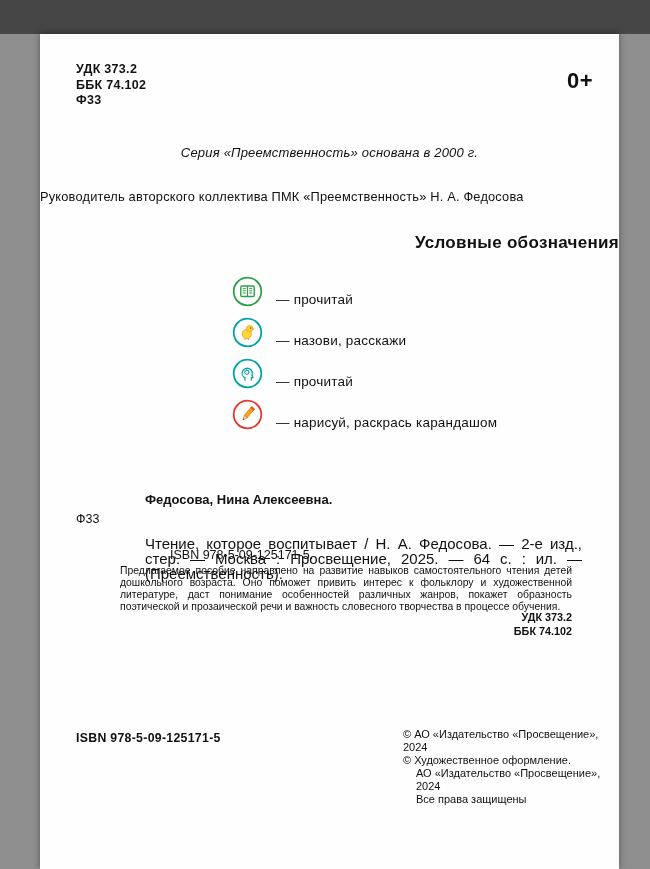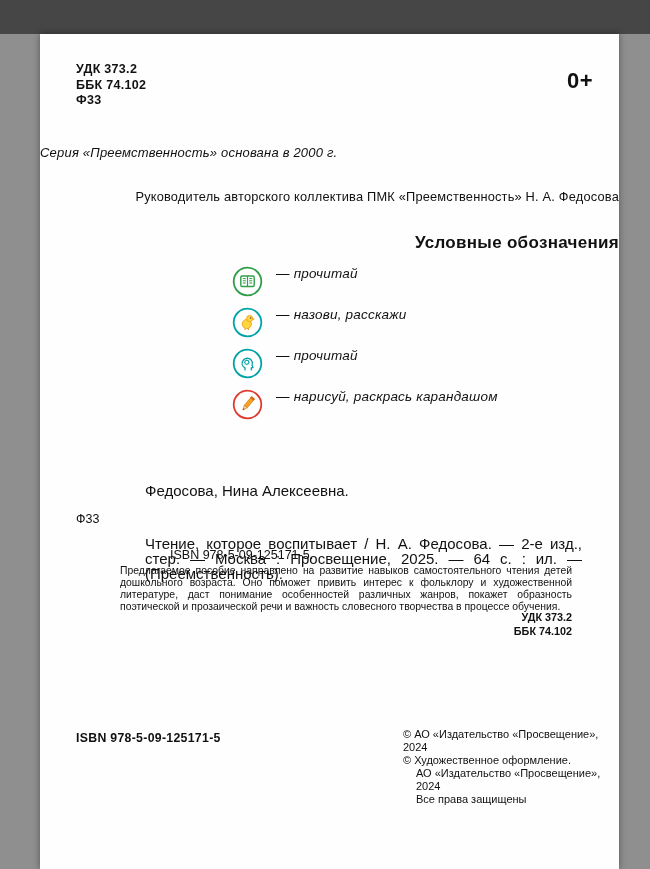--- a/index.html
+++ b/index.html
@@ -5,30 +5,30 @@
   * { margin:0; padding:0; box-sizing:border-box; }
   html,body { width:650px; height:869px; }
   body { font-family:"Liberation Sans", sans-serif; background:#8f8f8f; color:#111; }
   .scan { position:relative; width:650px; height:869px; background:#8f8f8f; overflow:hidden; }
   .top-band { position:absolute; top:0; left:0; right:0; height:34px; background:#464646; }
   .page { position:absolute; left:40px; top:34px; width:579px; height:835px; background:#fefefe; box-shadow:0 0 7px rgba(0,0,0,.4); }
 
   .udk-block { position:absolute; left:36px; top:28px; font-weight:bold; font-size:12.5px; line-height:15.5px; letter-spacing:.3px; }
   .age-badge { position:absolute; right:26px; top:34px; font-size:22px; font-weight:bold; letter-spacing:.5px; }
 
-  .series-line { position:absolute; left:0; width:100%; top:111px; text-align:left; font-style:italic; font-size:13px; letter-spacing:.2px; }
-  .leader-line { position:absolute; left:0; width:100%; top:155px; text-align:right; font-size:12.8px; letter-spacing:.2px; }
+  .series-line { position:absolute; left:0; width:100%; top:111px; text-align:center; font-style:italic; font-size:13px; letter-spacing:.2px; }
+  .leader-line { position:absolute; left:0; width:100%; top:155px; text-align:left; font-size:12.8px; letter-spacing:.2px; }
 
   .legend-title { position:absolute; left:0; width:100%; top:199px; text-align:right; font-size:17px; font-weight:bold; letter-spacing:.3px; }
   .legend { position:absolute; left:192px; top:232px; }
-  .legend-row { display:flex; align-items:flex-start; height:41px;font-style:italic; }
+  .legend-row { display:flex; align-items:flex-end; height:41px; }
   .legend-icon { width:31px; height:31px; flex:0 0 31px; }
   .legend-label { margin-left:13px; font-size:13.5px; letter-spacing:.2px; white-space:nowrap; }
 
-  .biblio-author { position:absolute; left:105px; top:448px; font-weight:normal; font-size:15px; }
+  .biblio-author { position:absolute; left:105px; top:458px; font-weight:bold; font-size:13px; }
   .biblio-code { position:absolute; left:36px; top:478px; font-size:12.5px; }
   .biblio-entry { position:absolute; left:105px; top:502px; width:437px; font-size:15px; line-height:15px; text-align:justify; }
   .biblio-isbn { position:absolute; left:130px; top:514px; font-size:12.5px; }
   .biblio-annotation { position:absolute; left:80px; top:531px; width:452px; font-size:10.4px; line-height:12.1px; text-align:justify; }
   .biblio-refs { position:absolute; right:47px; top:576px; text-align:right; font-weight:bold; font-size:10.8px; line-height:14px; }
 
   .footer-isbn { position:absolute; left:36px; top:697px; font-weight:bold; font-size:12.3px; letter-spacing:.3px; }
   .copyright { position:absolute; left:363px; top:694px; font-size:11px; line-height:13px; }
   .copyright .indent { padding-left:13px; }
 </style>

